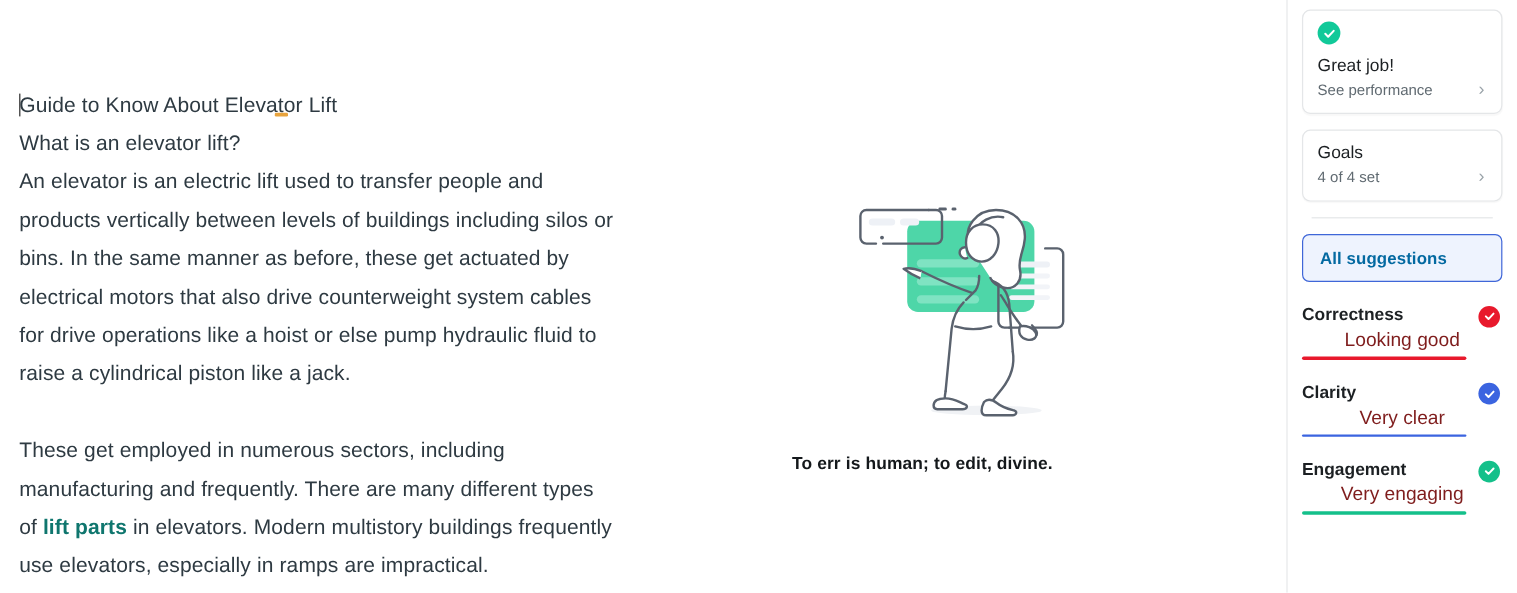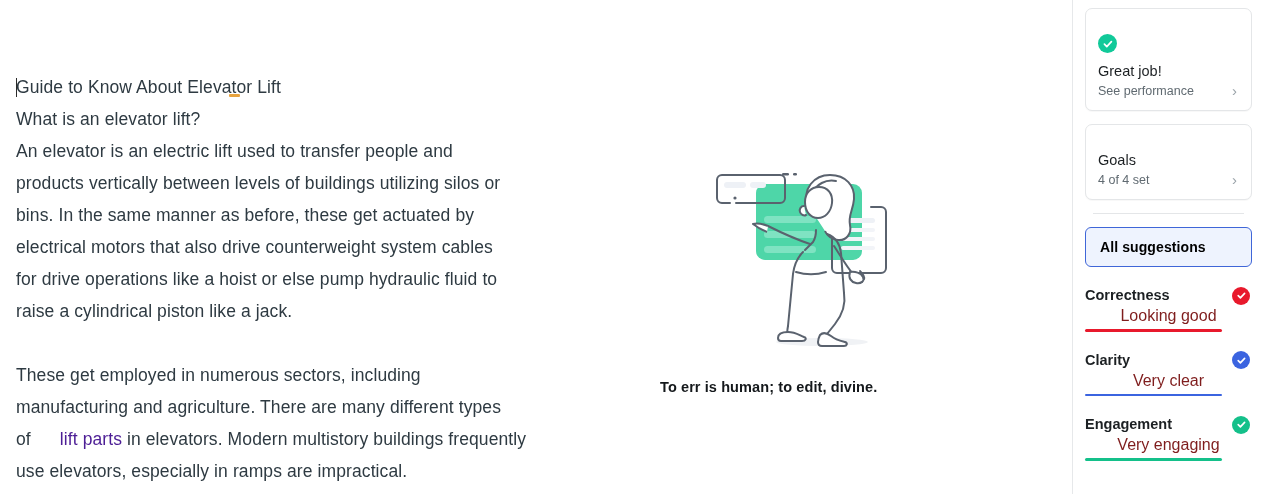--- a/index.html
+++ b/index.html
@@ -53,21 +53,21 @@
   .doc-line {
     font-size: 17.5px;
     line-height: 32px;
     color: #2e3a42;
     letter-spacing: 0.1px;
     white-space: pre-wrap;
   }
 
   .para-gap { height: 32px; }
 
-  .doc-line b { font-weight: 400; color: #4c1d95; margin-left: 24px; }
+  .doc-line b { font-weight: 700; color: #0f766e; }
 
   .suggest-underline {
     position: absolute;
     left: 229px;
     top: 94px;
     width: 11px;
     height: 2.5px;
     background: #e8a33d;
     border-radius: 1px;
   }
@@ -99,21 +99,21 @@
     background: #ffffff;
     border-left: 1px solid #e6e8ea;
     padding: 8px 12px 0 12px;
     overflow: hidden;
   }
 
   .side-card {
     background: #ffffff;
     border: 1px solid #e4e6e8;
     border-radius: 7px;
-    padding: 25px 12px 10px 12px;
+    padding: 9px 12px 10px 12px;
     margin-bottom: 13px;
     box-shadow: 0 1px 1px rgba(16,24,40,0.03);
   }
 
   .card-check {
     width: 19px;
     height: 19px;
     border-radius: 50%;
     background: #11c999;
     display: flex;
@@ -155,21 +155,21 @@
     background: #e4e6e8;
     margin: 4px 8px 13px 8px;
   }
 
   .all-suggestions {
     display: block;
     width: 100%;
     background: #eef3fe;
     border: 1px solid #3f66d8;
     border-radius: 6px;
-    color: #000000;
+    color: #0369a1;
     font-family: "Liberation Sans", sans-serif;
     font-size: 14px;
     font-weight: 700;
     padding: 11px 0 11px 14px;
     text-align: left;
     cursor: pointer;
     letter-spacing: 0.1px;
   }
 
   .score-item { margin-top: 19px; text-align: center; }
@@ -223,30 +223,30 @@
 <body>
 
 <div class="app">
 
   <div class="editor-pane">
 
     <div class="doc-text">
       <div class="doc-line"><span class="caret"></span><span>Guide to Know About Elevator Lift</span></div>
       <div class="doc-line">What is an elevator lift?</div>
       <div class="doc-line">An elevator is an electric lift used to transfer people and</div>
-      <div class="doc-line">products vertically between levels of buildings utilizing silos or</div>
+      <div class="doc-line">products vertically between levels of buildings including silos or</div>
       <div class="doc-line">bins. In the same manner as before, these get actuated by</div>
       <div class="doc-line">electrical motors that also drive counterweight system cables</div>
       <div class="doc-line">for drive operations like a hoist or else pump hydraulic fluid to</div>
       <div class="doc-line">raise a cylindrical piston like a jack.</div>
 
       <div class="para-gap"></div>
 
       <div class="doc-line">These get employed in numerous sectors, including</div>
-      <div class="doc-line">manufacturing and agriculture. There are many different types</div>
+      <div class="doc-line">manufacturing and frequently. There are many different types</div>
       <div class="doc-line"><span>of </span><b>lift parts</b><span> in elevators. Modern multistory buildings frequently</span></div>
       <div class="doc-line">use elevators, especially in ramps are impractical.</div>
     </div>
 
     <div class="suggest-underline"></div>
 
     <div class="illo-block">
       <svg class="illo-svg" width="230" height="205" viewBox="0 0 230 205">
 
         <rect x="56" y="24" width="106" height="76" rx="9" fill="#4ed6a8"></rect>

